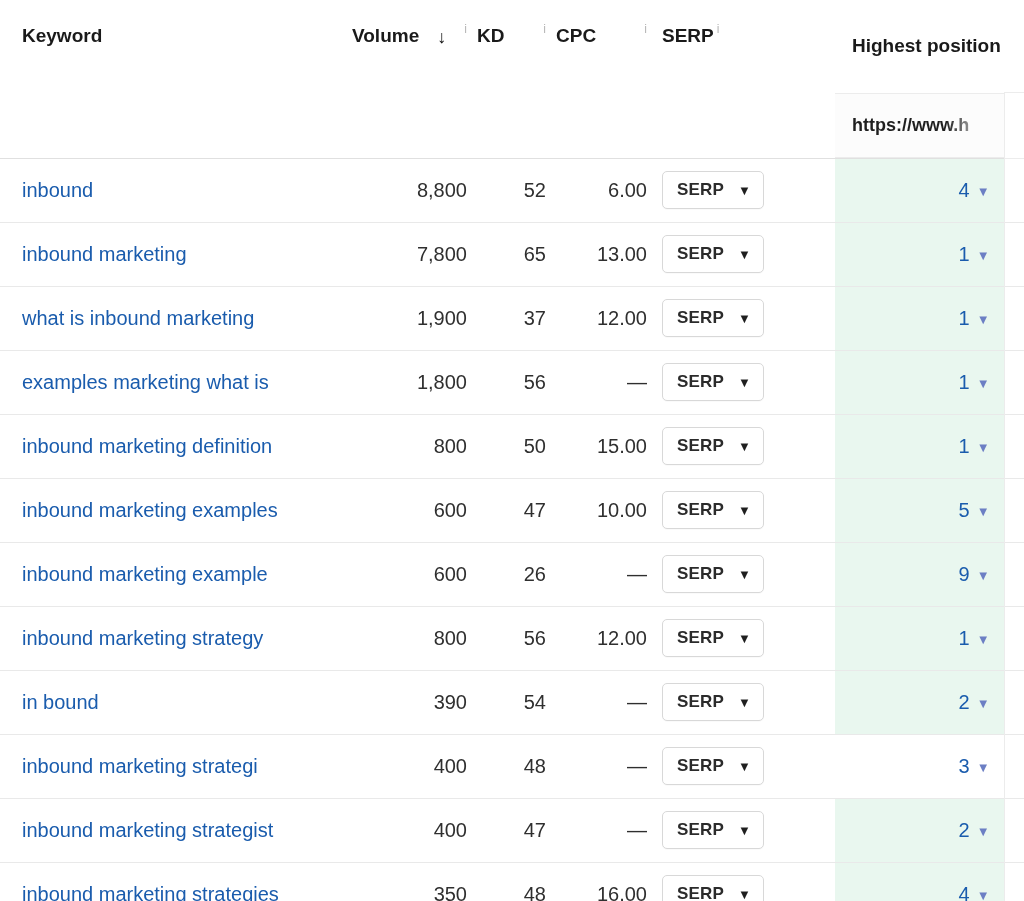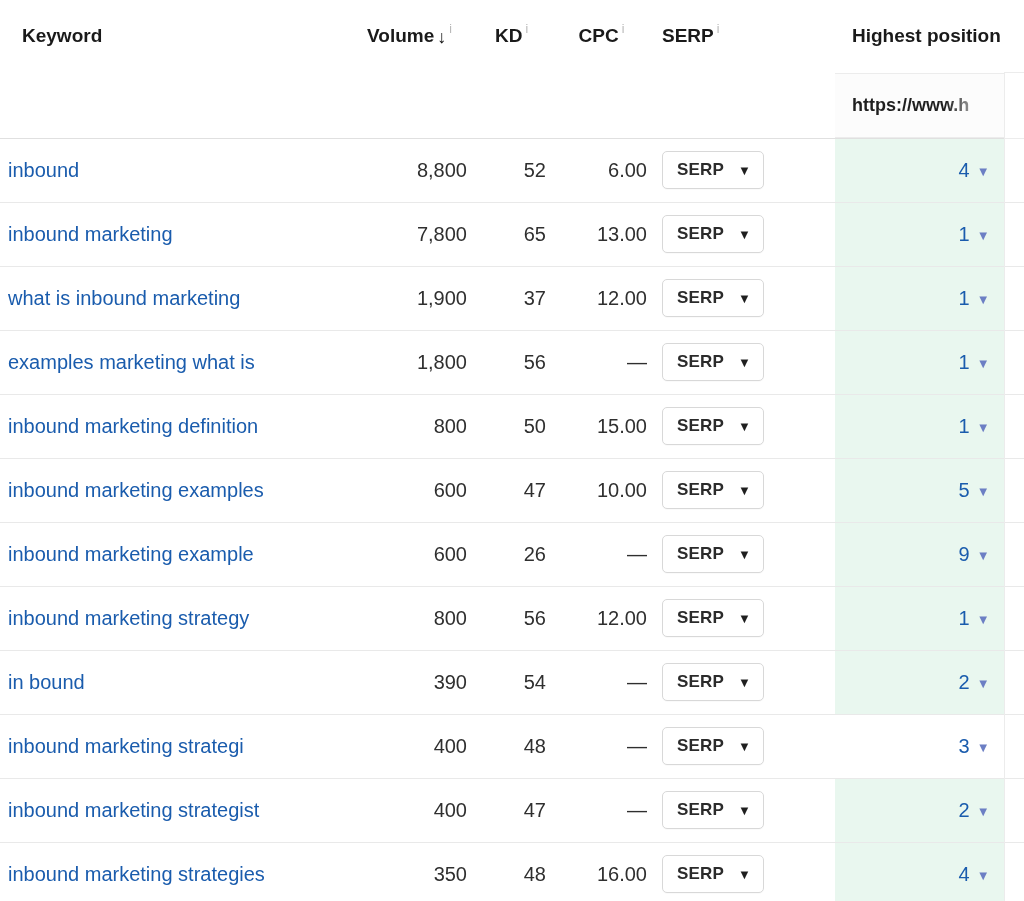--- a/index.html
+++ b/index.html
@@ -49,21 +49,21 @@
   .hdr-cell {
     height: 72px;
     display: flex;
     align-items: center;
     font-size: 19px;
     font-weight: 700;
     color: #1a1a1a;
     white-space: nowrap;
   }
   .hdr-cell.left  { justify-content: flex-start; padding-left: 22px; }
-  .hdr-cell.right { justify-content: center;   padding-right: 10px; }
+  .hdr-cell.right { justify-content: space-between;   padding-right: 10px; }
 
   .sort-arrow {
     display: inline-block;
     margin-left: 3px;
     font-size: 18px;
     font-weight: 700;
     color: #111;
     line-height: 1;
     position: relative;
     top: 1px;
@@ -76,21 +76,21 @@
     font-weight: 400;
     color: #b8b8b8;
     line-height: 1;
     position: relative;
     top: -7px;
   }
 
   
   .hdr-pos-wrap {
     position: relative;
-    height: 72px;
+    height: 92px;
     display: flex;
     align-items: center;
     padding-left: 17px;
     font-size: 19px;
     font-weight: 700;
     color: #1a1a1a;
     white-space: nowrap;
     overflow: visible;
   }
 
@@ -141,21 +141,21 @@
   tbody tr:first-child td { border-top: 1px solid #e0e0e0; }
 
   .cell {
     height: 63px;
     display: flex;
     align-items: center;
   }
 
   .kw-cell {
     justify-content: flex-start;
-    margin-left: 8px;
+    padding-left: 22px;
   }
   .kw-link {
     font-size: 20px;
     color: #1a5cad;
     text-decoration: none;
     white-space: nowrap;
     cursor: pointer;
   }
 
   .num-cell {

